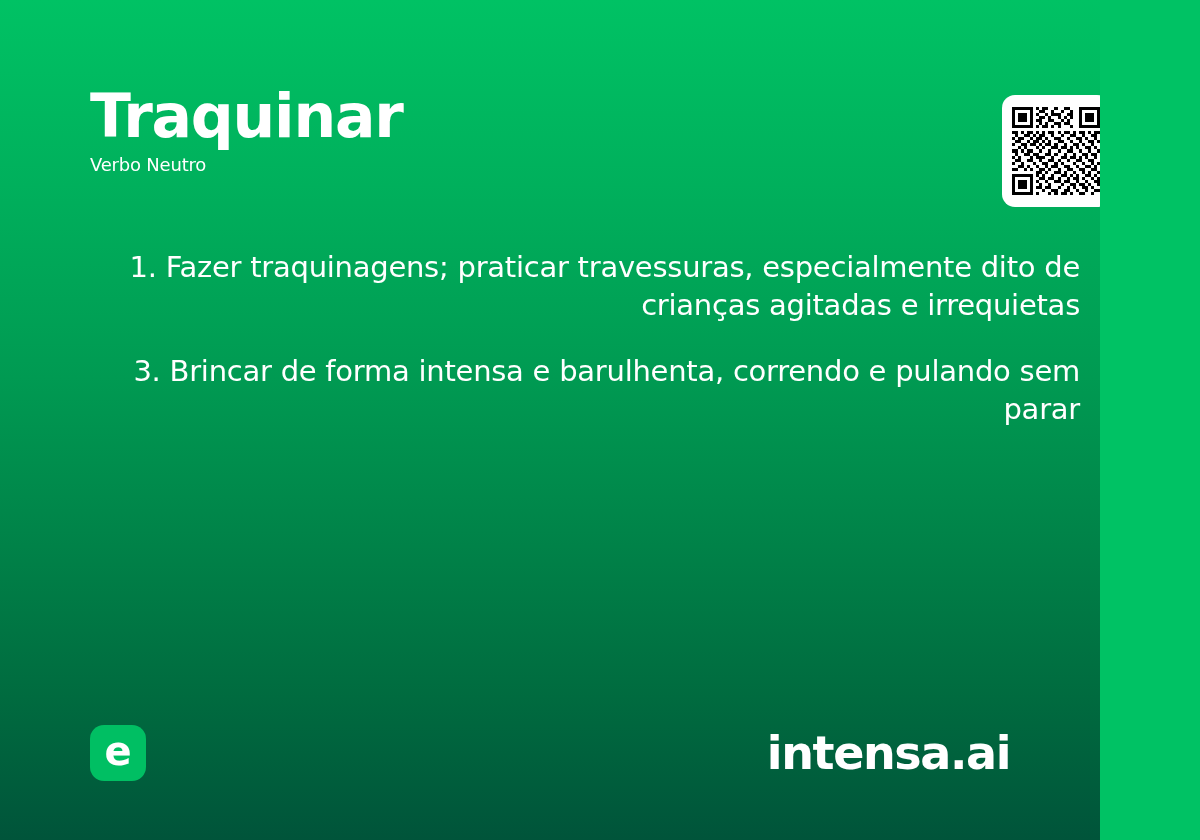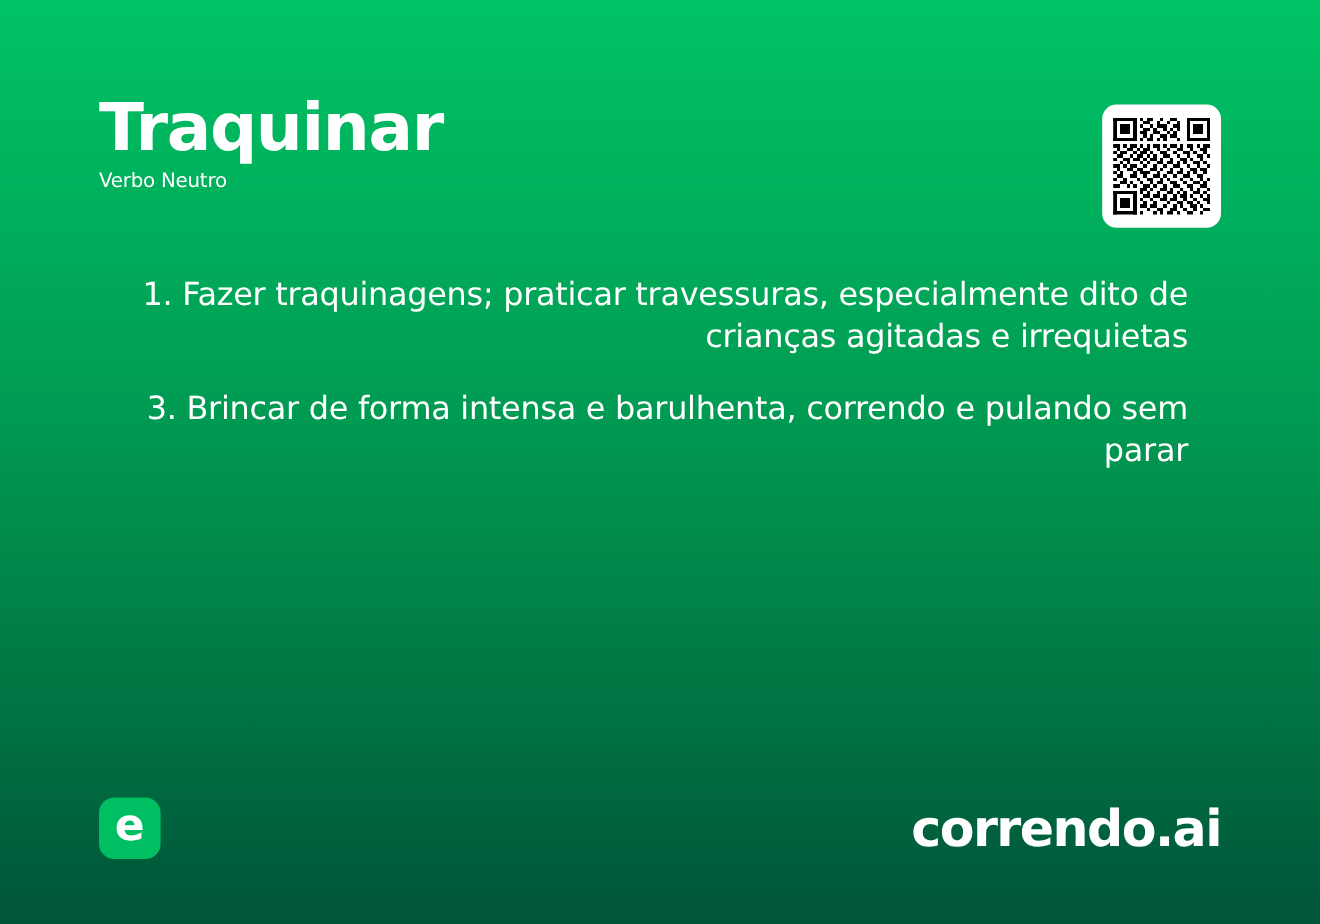--- a/index.html
+++ b/index.html
@@ -10,21 +10,21 @@
     overflow: hidden;
   }
 
   body {
     font-family: "DejaVu Sans", sans-serif;
     background: #00C264;
   }
 
   #card {
     position: relative;
-    width: 1200px;
+    width: 1100px;
     height: 840px;
     background: linear-gradient(180deg,
         #00C264 0%,
         #00B05C 22%,
         #009A52 45%,
         #008248 65%,
         #006B3F 83%,
         #00543A 100%);
     overflow: hidden;
   }
@@ -390,16 +390,16 @@
 
   <div id="definitions">
     <div class="definition">1. Fazer traquinagens; praticar travessuras, especialmente dito de crianças agitadas e irrequietas</div>
     <div class="definition">3. Brincar de forma intensa e barulhenta, correndo e pulando sem parar</div>
   </div>
 
   <div id="footer">
     <div id="brand-mark">
       <span id="brand-mark-letter">e</span>
     </div>
-    <div id="brand-name">correndo.ai</div>
+    <div id="brand-name">intensa.ai</div>
   </div>
 
 </div>
 
 </body></html>

